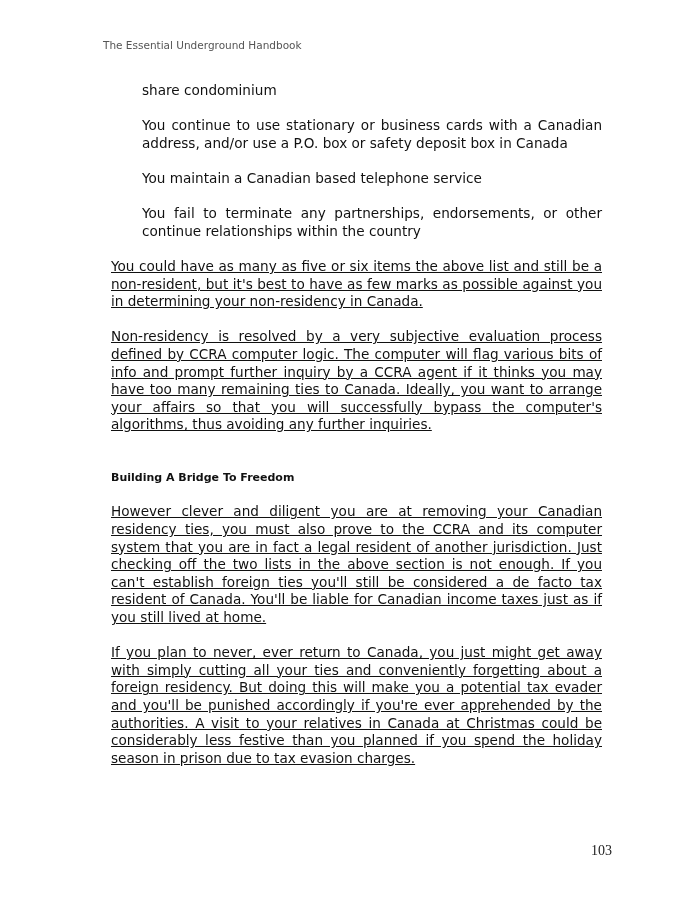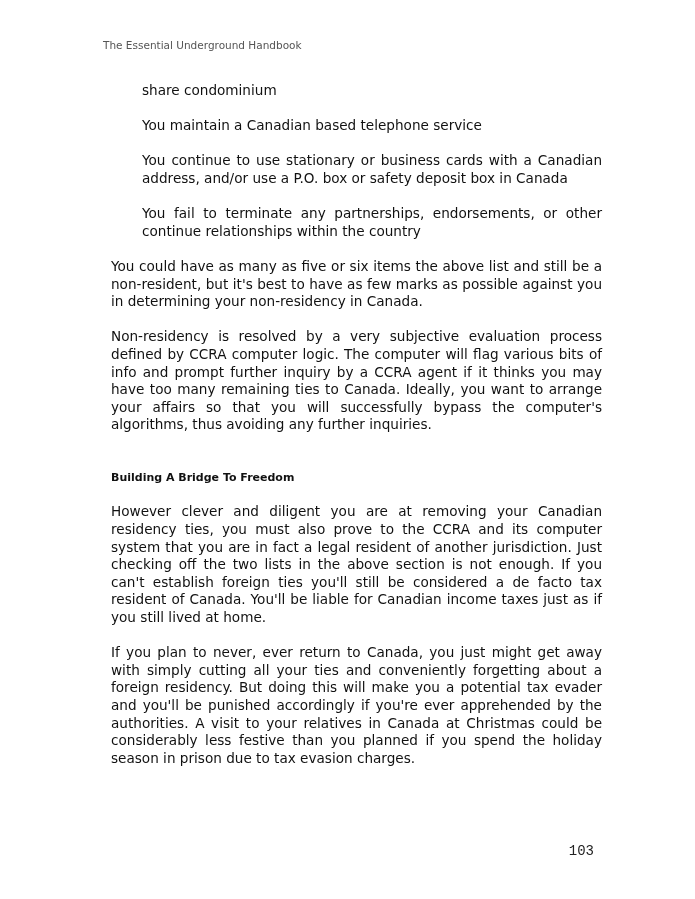--- a/index.html
+++ b/index.html
@@ -36,46 +36,47 @@
       margin: 0;
       text-align: justify;
       text-align-last: left;
     }
     .list-item {
       margin-left: 31px !important;
       margin-bottom: 17.6px !important;
     }
     .body-para {
       margin-bottom: 17.6px !important;
+      text-decoration: underline;
     }
     .section-heading {
       font-weight: bold;
       font-size: 11px;
       margin-top: 35px !important;
       margin-bottom: 17px !important;
       text-align: left !important;
     }
     .page-number {
       position: absolute;
-      right: 101px;
+      right: 83px;
       top: 843px;
-      font-family: Liberation Mono, monospace;
+      font-family: Liberation Serif, serif;
       font-size: 14px;
       color: #222222;
     }
   </style>
 </head>
 <body>
 
 <div class="page-header">The Essential Underground Handbook</div>
 
 <div class="content">
   <p class="list-item">share condominium</p>
+  <p class="list-item">You continue to use stationary or business cards with a Canadian address, and/or use a P.O. box or safety deposit box in Canada</p>
   <p class="list-item">You maintain a Canadian based telephone service</p>
-  <p class="list-item">You continue to use stationary or business cards with a Canadian address, and/or use a P.O. box or safety deposit box in Canada</p>
   <p class="list-item">You fail to terminate any partnerships, endorsements, or other continue relationships within the country</p>
 
   <p class="body-para">You could have as many as five or six items the above list and still be a non-resident, but it's best to have as few marks as possible against you in determining your non-residency in Canada.</p>
   <p class="body-para">Non-residency is resolved by a very subjective evaluation process defined by CCRA computer logic. The computer will flag various bits of info and prompt further inquiry by a CCRA agent if it thinks you may have too many remaining ties to Canada. Ideally, you want to arrange your affairs so that you will successfully bypass the computer's algorithms, thus avoiding any further inquiries.</p>
 
   <p class="section-heading">Building A Bridge To Freedom</p>
 
   <p class="body-para">However clever and diligent you are at removing your Canadian residency ties, you must also prove to the CCRA and its computer system that you are in fact a legal resident of another jurisdiction. Just checking off the two lists in the above section is not enough. If you can't establish foreign ties you'll still be considered a de facto tax resident of Canada. You'll be liable for Canadian income taxes just as if you still lived at home.</p>
   <p class="body-para">If you plan to never, ever return to Canada, you just might get away with simply cutting all your ties and conveniently forgetting about a foreign residency. But doing this will make you a potential tax evader and you'll be punished accordingly if you're ever apprehended by the authorities. A visit to your relatives in Canada at Christmas could be considerably less festive than you planned if you spend the holiday season in prison due to tax evasion charges.</p>
 </div>

